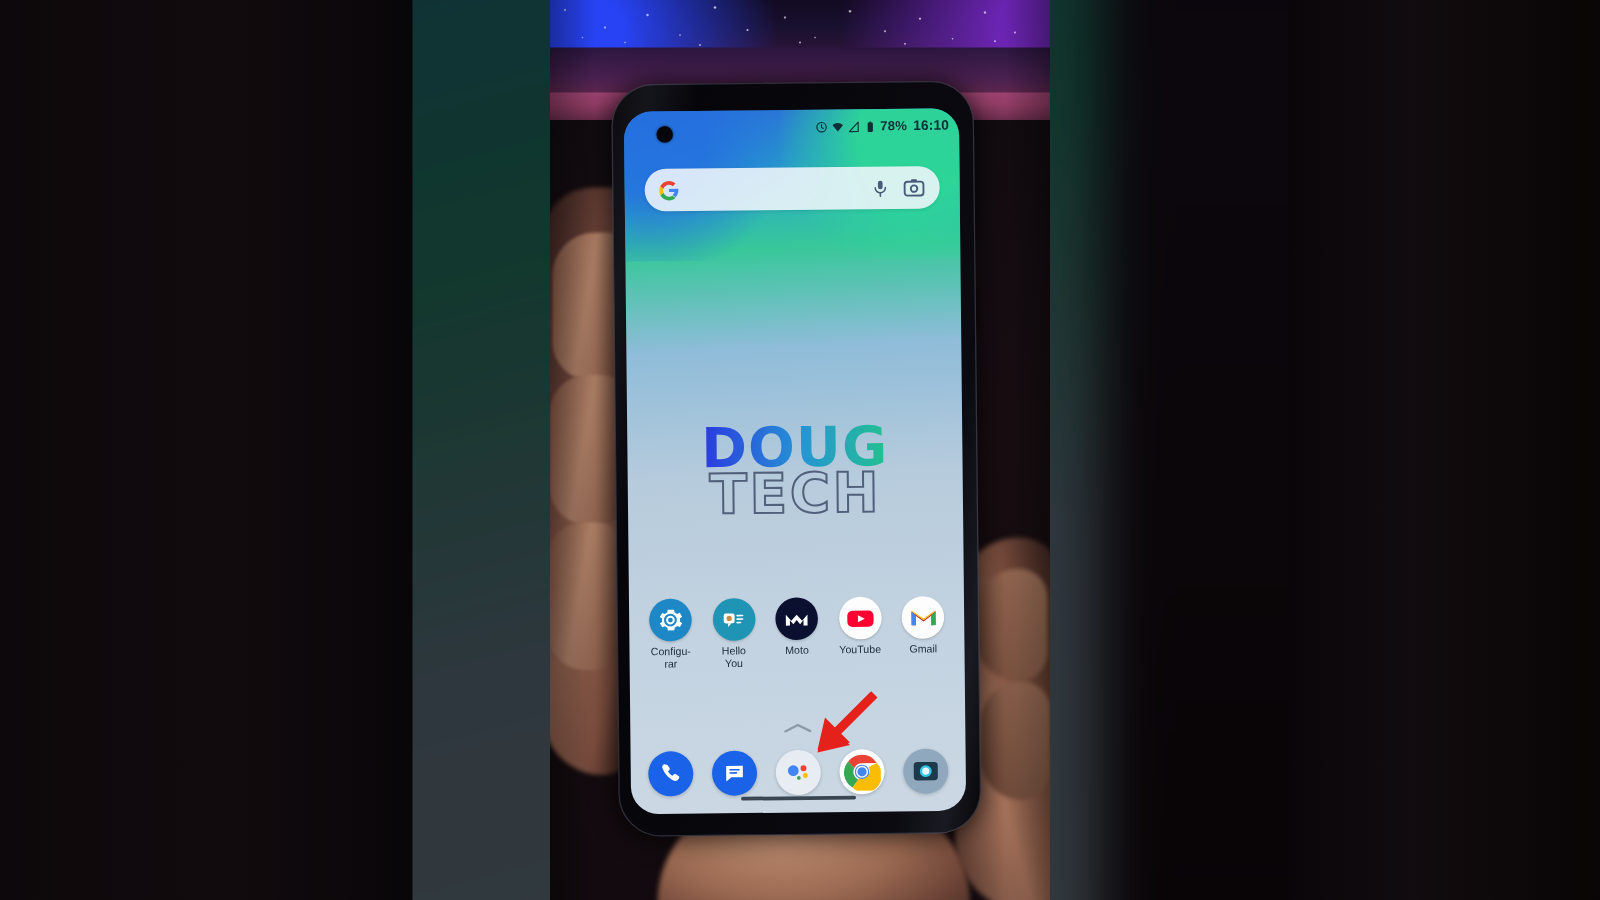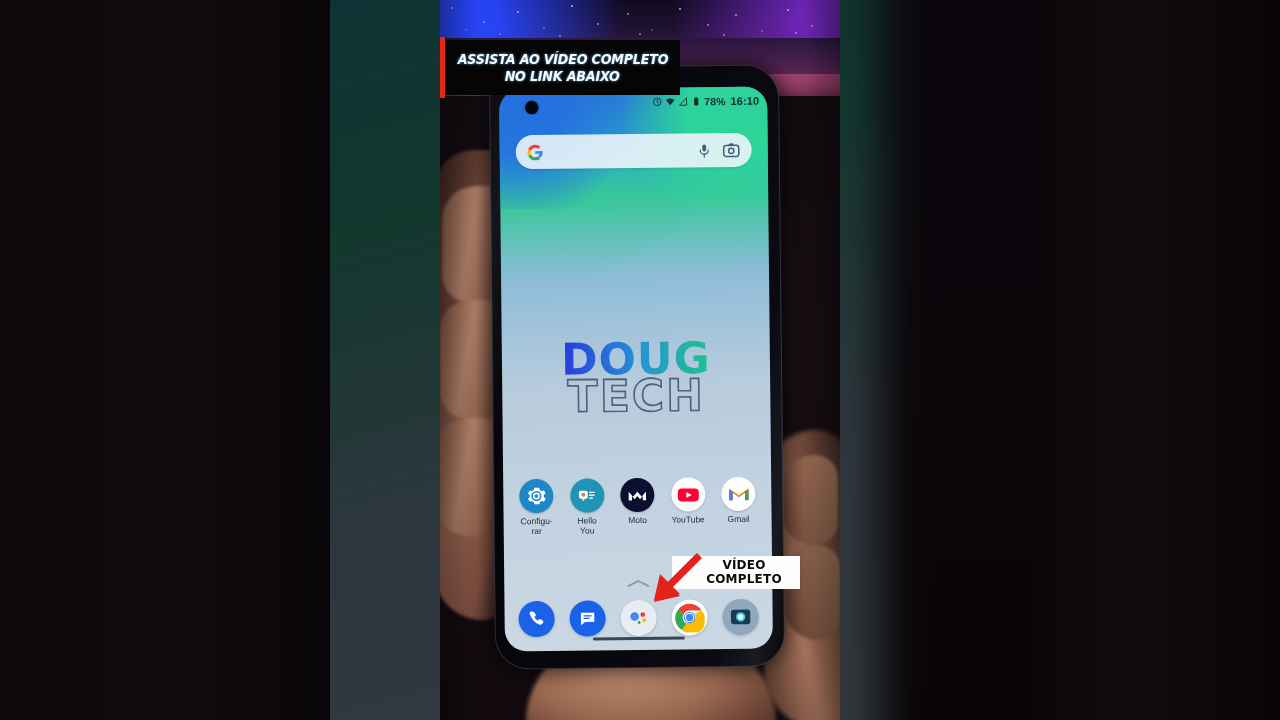--- a/index.html
+++ b/index.html
@@ -469,28 +469,20 @@
         </div>
 
         <div class="navbar"></div>
 
       </div>
     </div>
 
     <div class="strip-vig"></div>
   </div>
 
-  <div class="banner">
-    <div class="banner-line">ASSISTA AO VÍDEO COMPLETO</div>
-    <div class="banner-line">NO LINK ABAIXO</div>
-  </div>
 
   <svg class="arrow" width="64" height="52" viewBox="0 0 64 52">
     <path d="M60 2 L30 32 L38 40 L12 46 L18 20 L25 27 L55 -3 Z" fill="#e4211b" transform="translate(-2,4)"></path>
     <path d="M56 6 L28 34 L36 42 L10 48 L16 22 L24 30 L52 2 Z" fill="#e4211b"></path>
   </svg>
 
-  <div class="callout">
-    <div class="callout-line">VÍDEO</div>
-    <div class="callout-line">COMPLETO</div>
-  </div>
 
 </div>
 
 </body></html>

